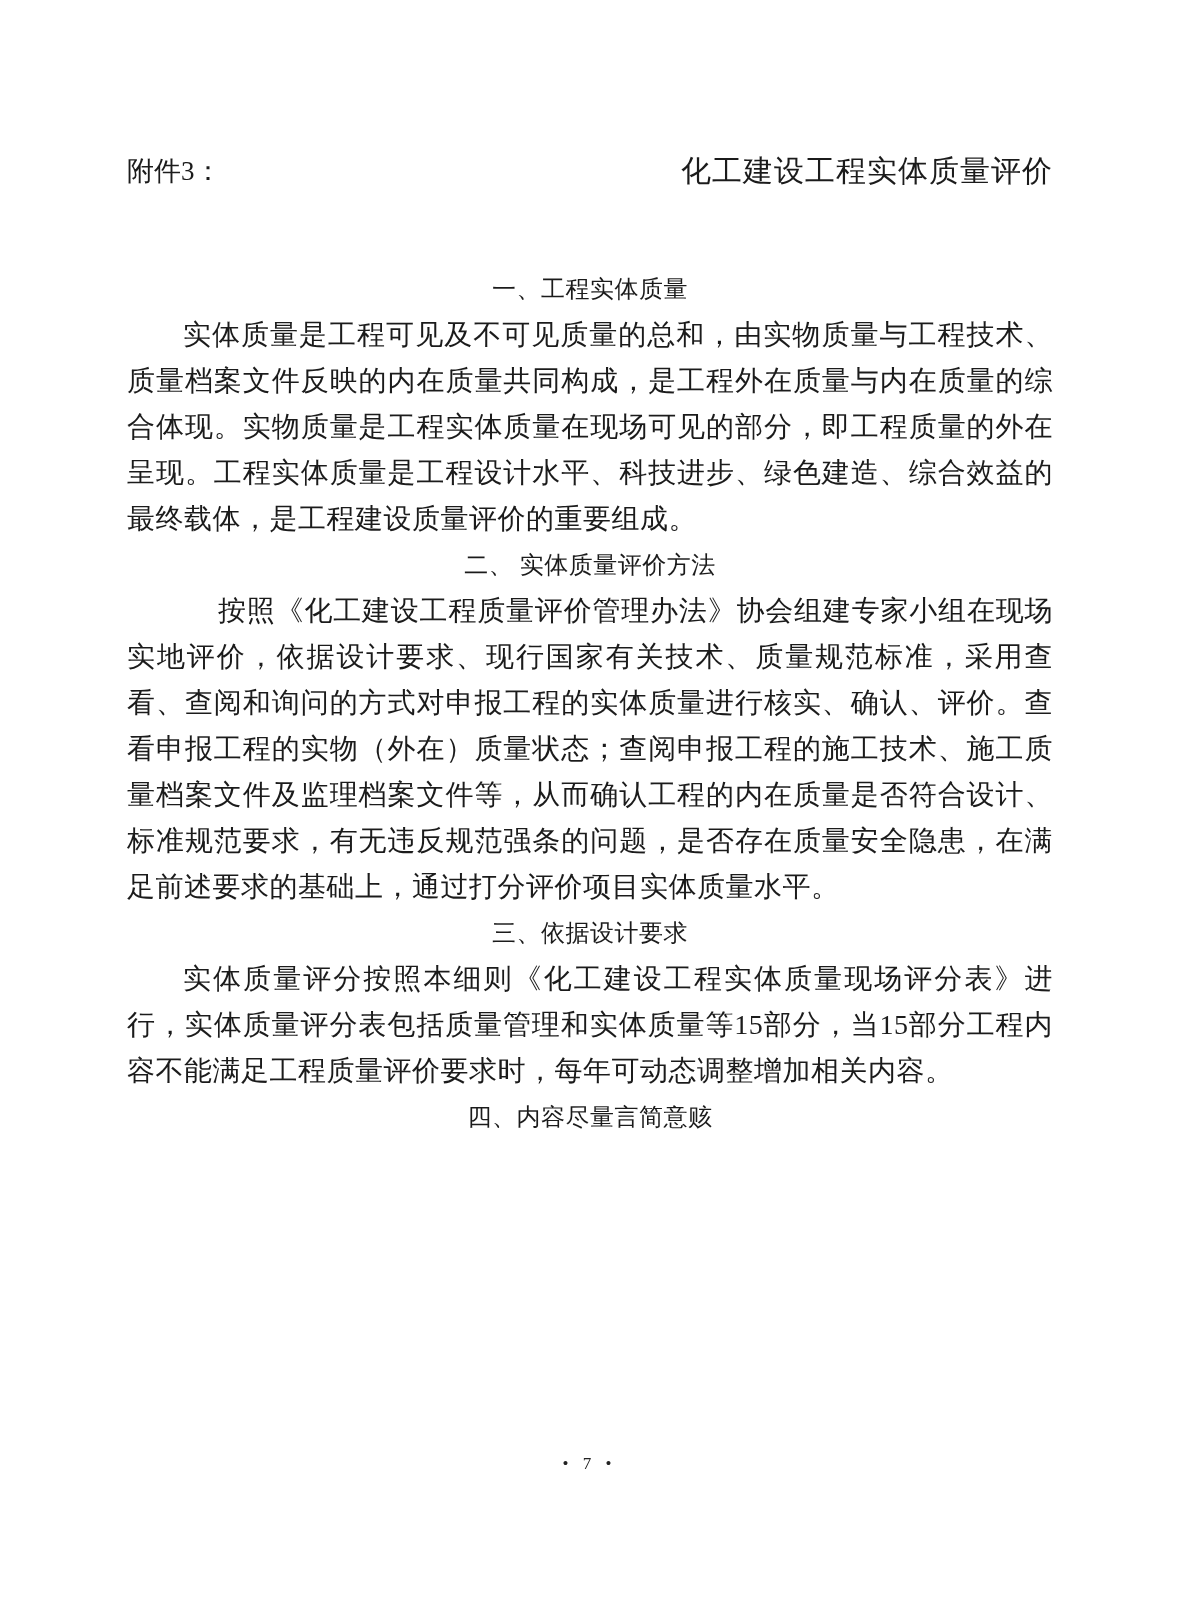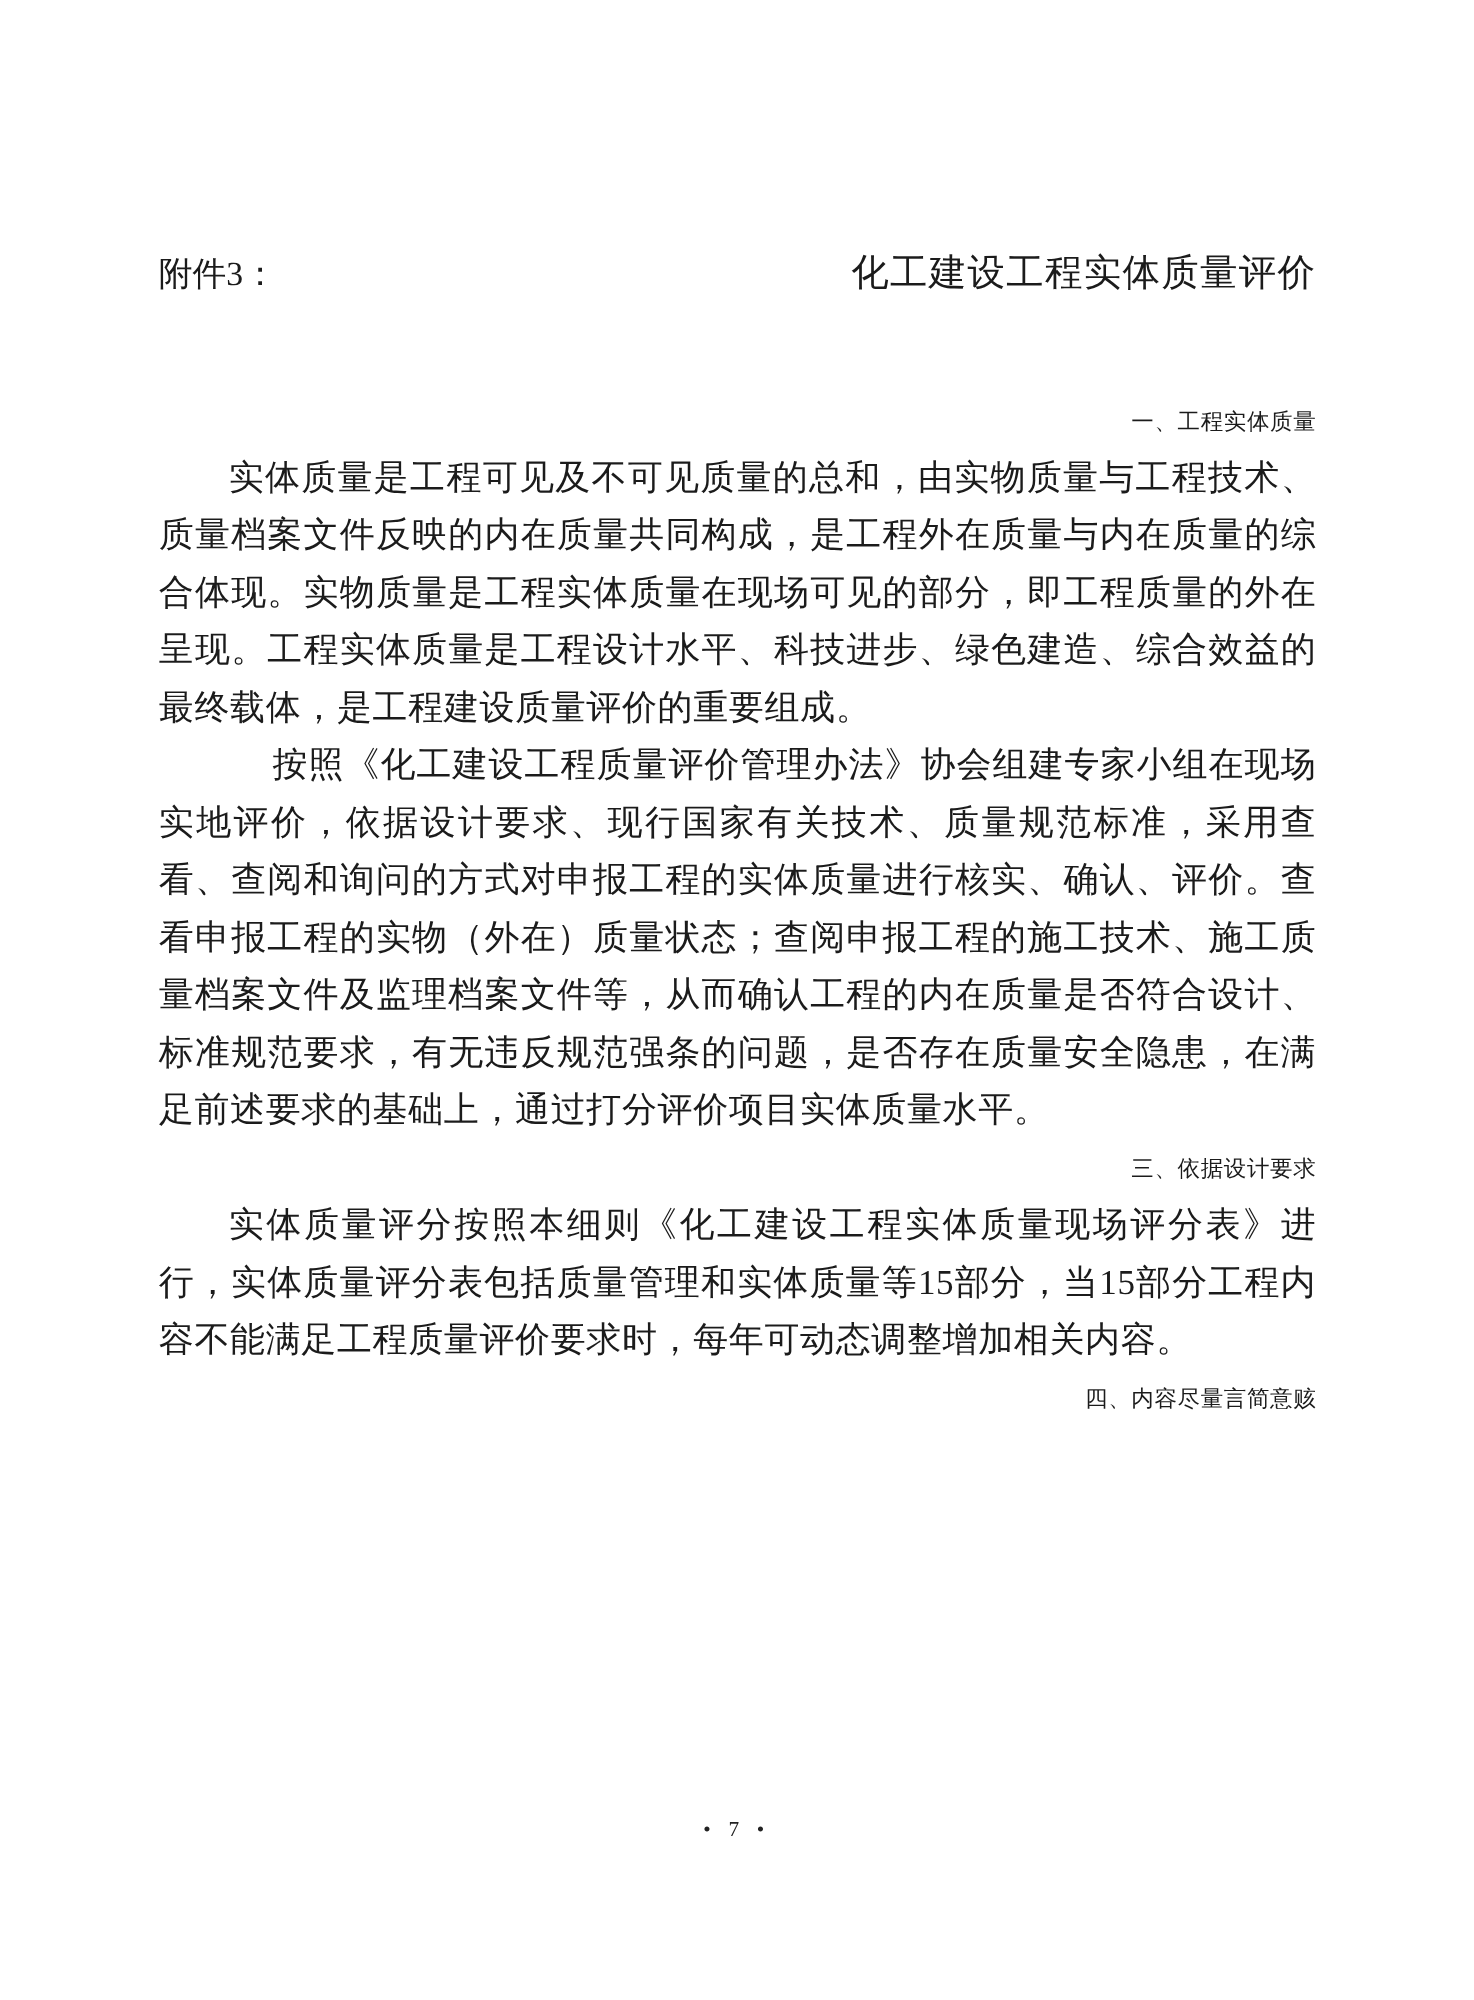--- a/index.html
+++ b/index.html
@@ -20,40 +20,39 @@
   .content {
     position: absolute;
     left: 127px;
     top: 150px;
     width: 926px;
   }
   .title-row {
     position: relative;
     height: 42px;
     margin-bottom: 74px;
-    margin-top: 48px;
   }
   .attachment-label {
     position: absolute;
     left: 0;
     top: 0;
     font-size: 27px;
     line-height: 42px;
     white-space: nowrap;
   }
   .doc-title {
     text-align: right;
     font-size: 30px;
     line-height: 42px;
     letter-spacing: 1px;
   }
   .heading {
-    font-size: 18px;
+    font-size: 24px;
     line-height: 46px;
-    text-align: right;
+    text-align: center;
     letter-spacing: 0.5px;
   }
   .para {
     font-size: 28px;
     line-height: 46px;
     text-align: justify;
     text-indent: 2em;
     letter-spacing: 0.5px;
   }
   .para-deep {
@@ -76,20 +75,21 @@
 
 <div class="page">
   <div class="content">
     <div class="title-row">
       <span class="attachment-label">附件3：</span>
       <div class="doc-title">化工建设工程实体质量评价</div>
     </div>
     <div id="sections">
         <div class="heading">一、工程实体质量</div>
         <p class="para">实体质量是工程可见及不可见质量的总和，由实物质量与工程技术、质量档案文件反映的内在质量共同构成，是工程外在质量与内在质量的综合体现。实物质量是工程实体质量在现场可见的部分，即工程质量的外在呈现。工程实体质量是工程设计水平、科技进步、绿色建造、综合效益的最终载体，是工程建设质量评价的重要组成。</p>
+        <div class="heading">二、 实体质量评价方法</div>
         <p class="para para-deep">按照《化工建设工程质量评价管理办法》协会组建专家小组在现场实地评价，依据设计要求、现行国家有关技术、质量规范标准，采用查看、查阅和询问的方式对申报工程的实体质量进行核实、确认、评价。查看申报工程的实物（外在）质量状态；查阅申报工程的施工技术、施工质量档案文件及监理档案文件等，从而确认工程的内在质量是否符合设计、标准规范要求，有无违反规范强条的问题，是否存在质量安全隐患，在满足前述要求的基础上，通过打分评价项目实体质量水平。</p>
         <div class="heading">三、依据设计要求</div>
         <p class="para">实体质量评分按照本细则《化工建设工程实体质量现场评分表》进行，实体质量评分表包括质量管理和实体质量等15部分，当15部分工程内容不能满足工程质量评价要求时，每年可动态调整增加相关内容。</p>
         <div class="heading">四、内容尽量言简意赅</div>
       </div>
   </div>
   <div class="page-number">• 7 •</div>
 </div>
 
 </body></html>

